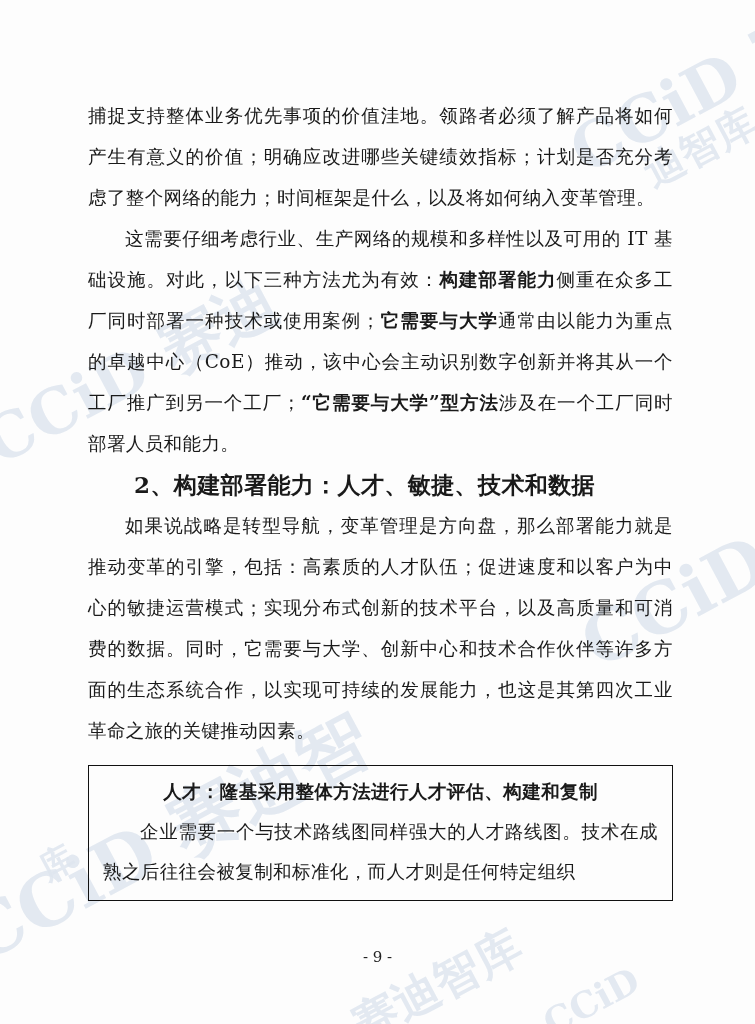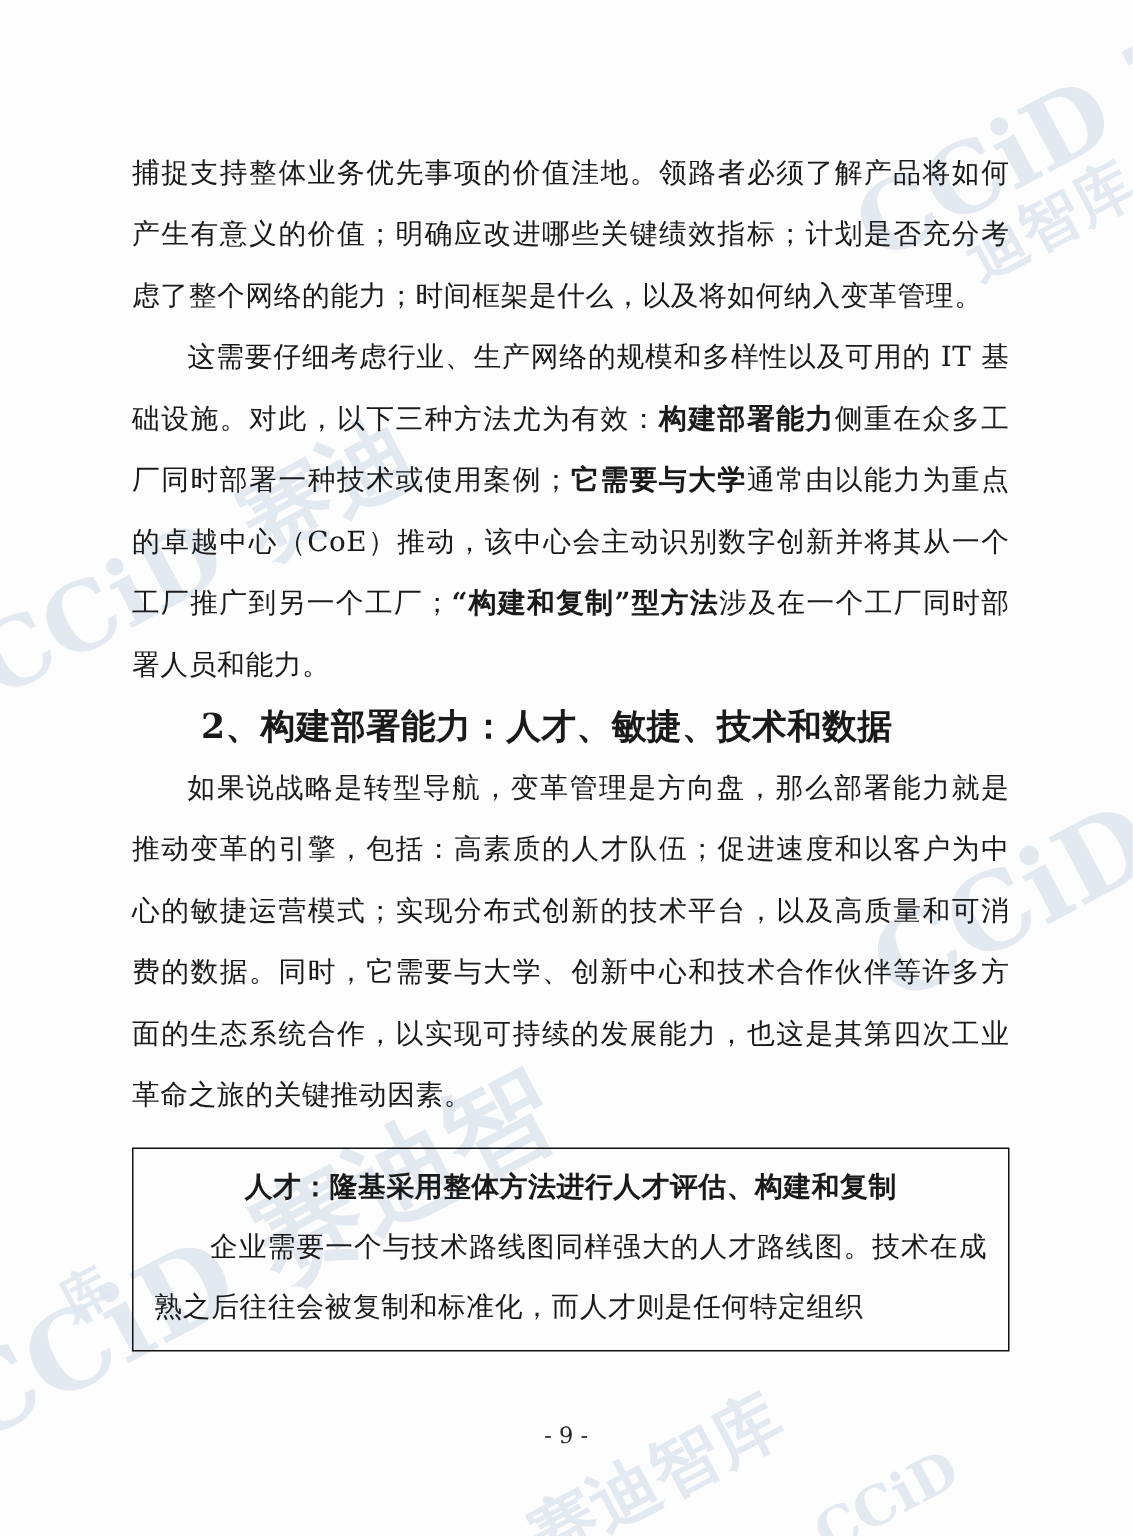--- a/index.html
+++ b/index.html
@@ -117,21 +117,21 @@
   <span class="wm wm-5">CCiD 赛迪智</span>
   <span class="wm wm-6">库</span>
   <span class="wm wm-7">赛迪智库</span>
   <span class="wm wm-8">CCiD</span>
 </div>
 
 <div id="page">
 
   <p class="para">捕捉支持整体业务优先事项的价值洼地。领路者必须了解产品将如何产生有意义的价值；明确应改进哪些关键绩效指标；计划是否充分考虑了整个网络的能力；时间框架是什么，以及将如何纳入变革管理。</p>
 
-  <p class="para indent"><span>这需要仔细考虑行业、生产网络的规模和多样性以及可用的 IT 基础设施。对此，以下三种方法尤为有效：</span><span class="bold">构建部署能力</span><span>侧重在众多工厂同时部署一种技术或使用案例；</span><span class="bold">它需要与大学</span><span>通常由以能力为重点的卓越中心（CoE）推动，该中心会主动识别数字创新并将其从一个工厂推广到另一个工厂；</span><span class="bold">“构建和复制”型方法</span><span>涉及在一个工厂同时部署人员和能力。</span></p>
+  <p class="para indent"><span>这需要仔细考虑行业、生产网络的规模和多样性以及可用的 IT 基础设施。对此，以下三种方法尤为有效：</span><span class="bold">构建部署能力</span><span>侧重在众多工厂同时部署一种技术或使用案例；</span><span class="bold">它需要与大学</span><span>通常由以能力为重点的卓越中心（CoE）推动，该中心会主动识别数字创新并将其从一个工厂推广到另一个工厂；</span><span class="bold">“它需要与大学”型方法</span><span>涉及在一个工厂同时部署人员和能力。</span></p>
 
   <p class="heading">2、构建部署能力：人才、敏捷、技术和数据</p>
 
   <p class="para indent">如果说战略是转型导航，变革管理是方向盘，那么部署能力就是推动变革的引擎，包括：高素质的人才队伍；促进速度和以客户为中心的敏捷运营模式；实现分布式创新的技术平台，以及高质量和可消费的数据。同时，它需要与大学、创新中心和技术合作伙伴等许多方面的生态系统合作，以实现可持续的发展能力，也这是其第四次工业革命之旅的关键推动因素。</p>
 
   <div class="callout">
     <div class="callout-title"><span>人才：</span><span>隆基采用整体方法进行人才评估、构建和复制</span></div>
     <div class="callout-body">企业需要一个与技术路线图同样强大的人才路线图。技术在成熟之后往往会被复制和标准化，而人才则是任何特定组织</div>
   </div>
 

